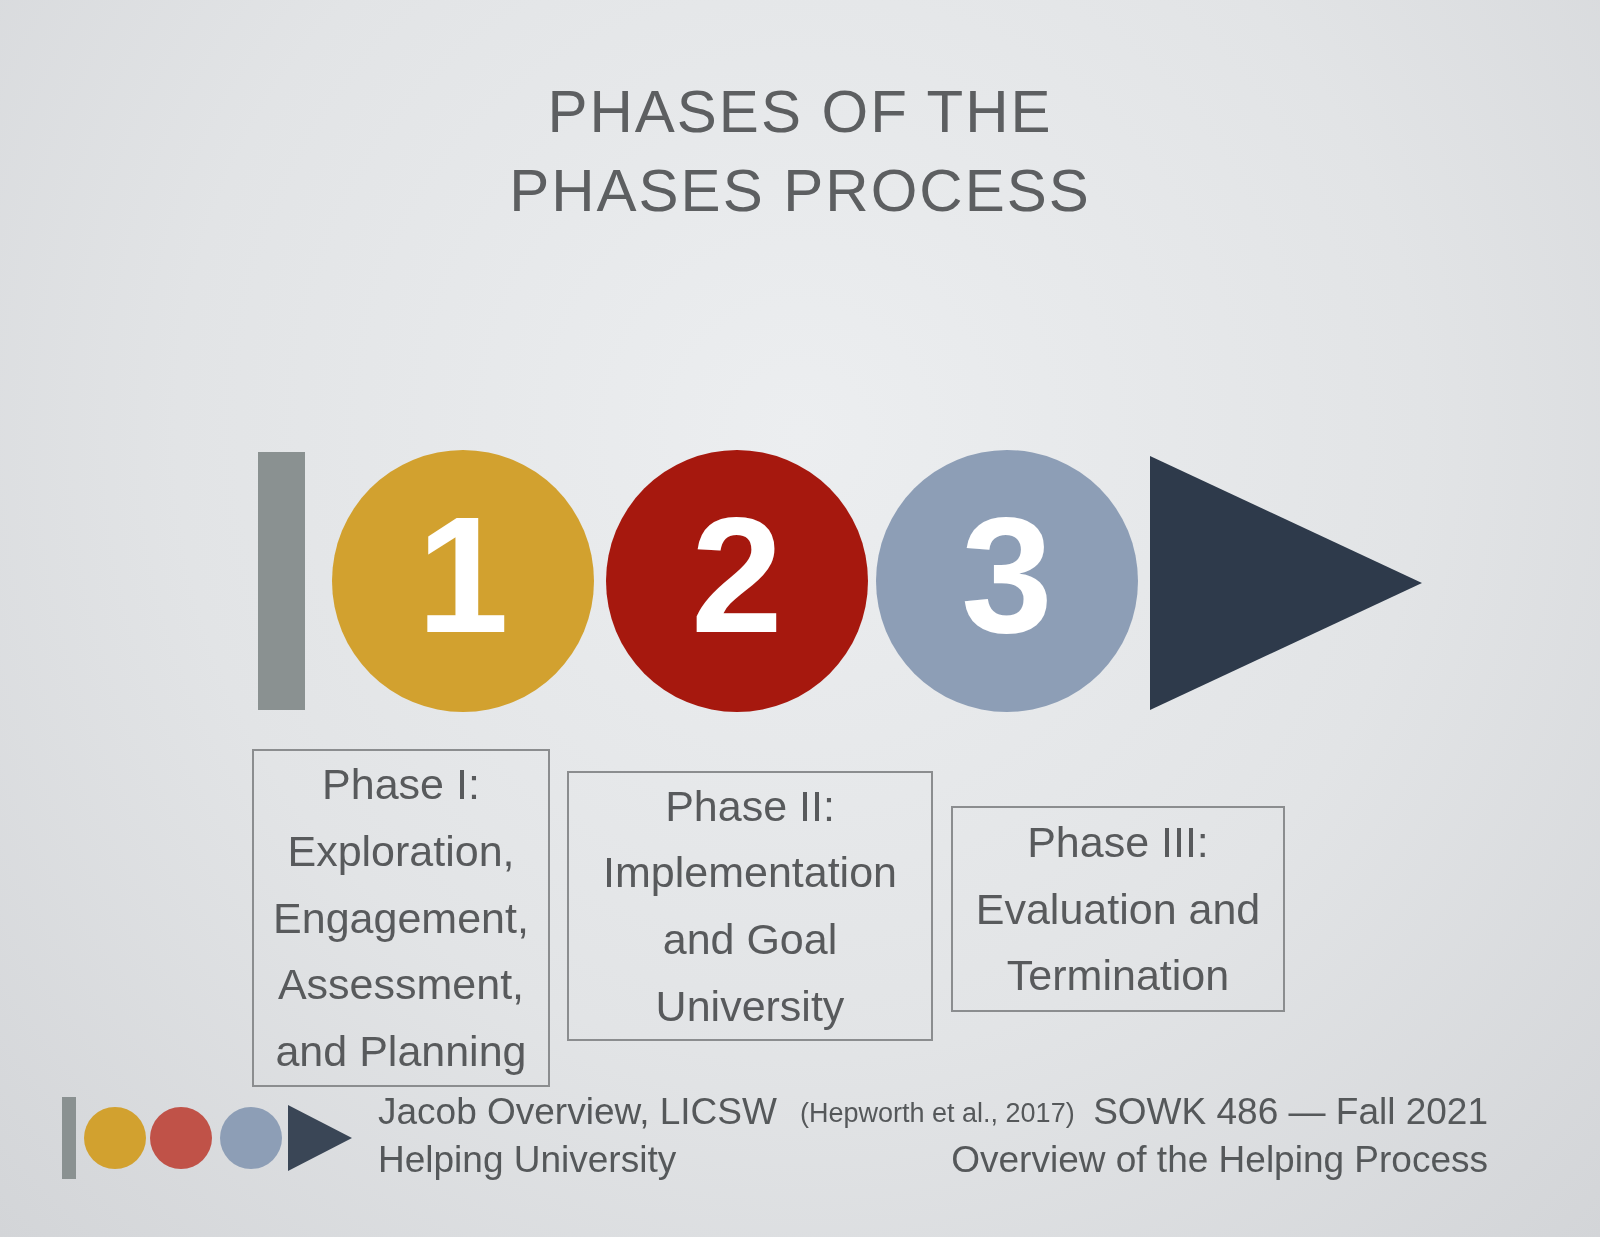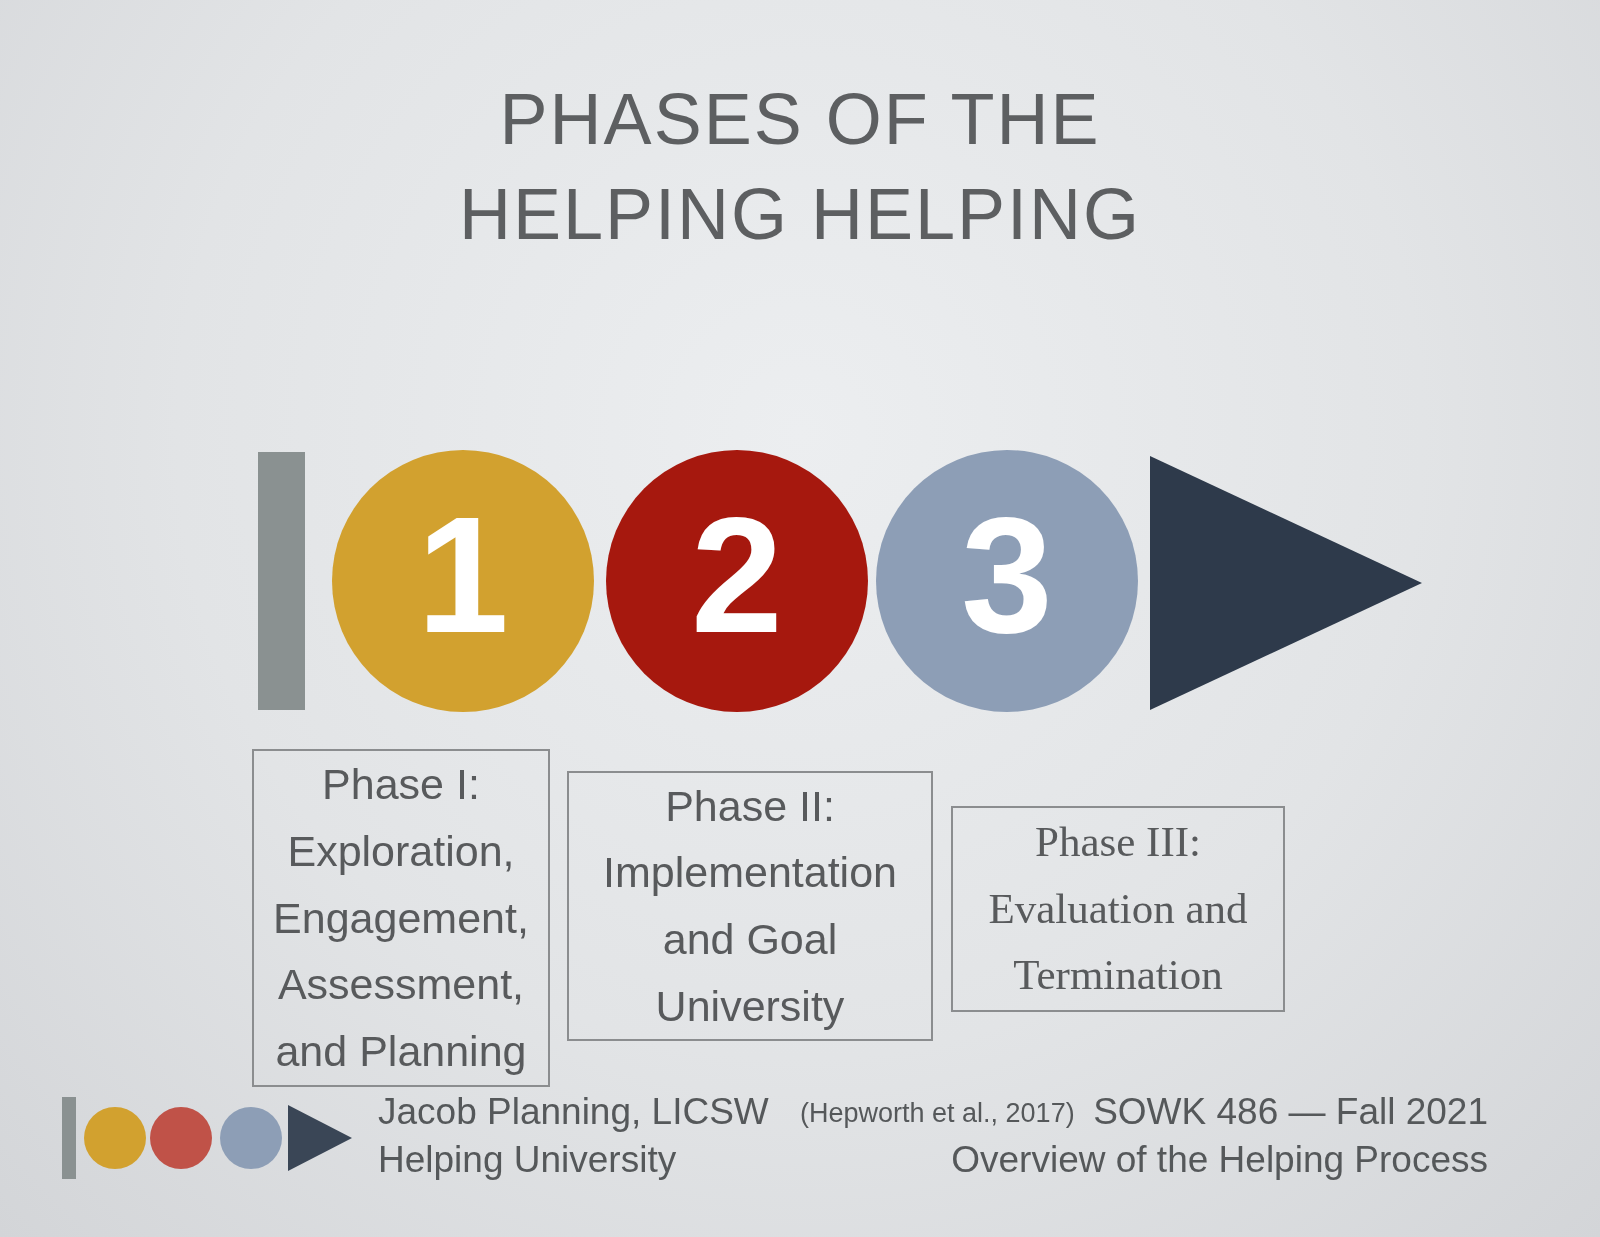--- a/index.html
+++ b/index.html
@@ -17,21 +17,21 @@
 
   
   .title {
     position: absolute;
     top: 72px;
     left: 0;
     width: 100%;
     text-align: center;
     color: #5d5f61;
     font-weight: 300;
-    font-size: 72px;
+    font-size: 60px;
     line-height: 1.32;
     letter-spacing: 2px;
   }
 
   
   .start-bar {
     position: absolute;
     left: 258px;
     top: 452px;
     width: 47px;
@@ -78,21 +78,21 @@
     line-height: 1.55;
     text-align: center;
     display: flex;
     align-items: center;
     justify-content: center;
     white-space: pre-line;
     padding: 6px 8px;
   }
   .phase-box-1 { left: 252px; top: 738px; width: 298px; height: 338px; margin-top: 11px; }
   .phase-box-2 { left: 567px; top: 771px; width: 366px; height: 270px; }
-  .phase-box-3 { left: 951px; top: 806px; width: 334px; height: 206px; font-family: Liberation Serif, serif; }
+  .phase-box-3 { left: 951px; top: 806px; width: 334px; height: 206px; }
 
   
   .footer-logo {
     position: absolute;
     left: 62px;
     top: 1096px;
     height: 84px;
     display: flex;
     align-items: center;
   }
@@ -142,21 +142,21 @@
     text-align: right;
   }
 </style>
 </head>
 <body>
 
 <div class="slide">
 
   <div class="title">
     <div>PHASES OF THE</div>
-    <div>HELPING HELPING</div>
+    <div>PHASES PROCESS</div>
   </div>
 
   <div class="start-bar"></div>
 
   <div class="circle circle-1">
     <div class="num">1</div>
   </div>
   <div class="circle circle-2">
     <div class="num">2</div>
   </div>
@@ -181,21 +181,21 @@
 
   <div class="footer-logo">
     <div class="logo-bar"></div>
     <div class="logo-circle gold"></div>
     <div class="logo-circle red"></div>
     <div class="logo-circle blue"></div>
     <div class="logo-arrow"></div>
   </div>
 
   <div class="footer-author">
-    <div>Jacob Planning, LICSW</div>
+    <div>Jacob Overview, LICSW</div>
     <div>Helping University</div>
   </div>
 
   <div class="footer-citation">(Hepworth et al., 2017)</div>
 
   <div class="footer-course">
     <div>SOWK 486 — Fall 2021</div>
     <div>Overview of the Helping Process</div>
   </div>
 

